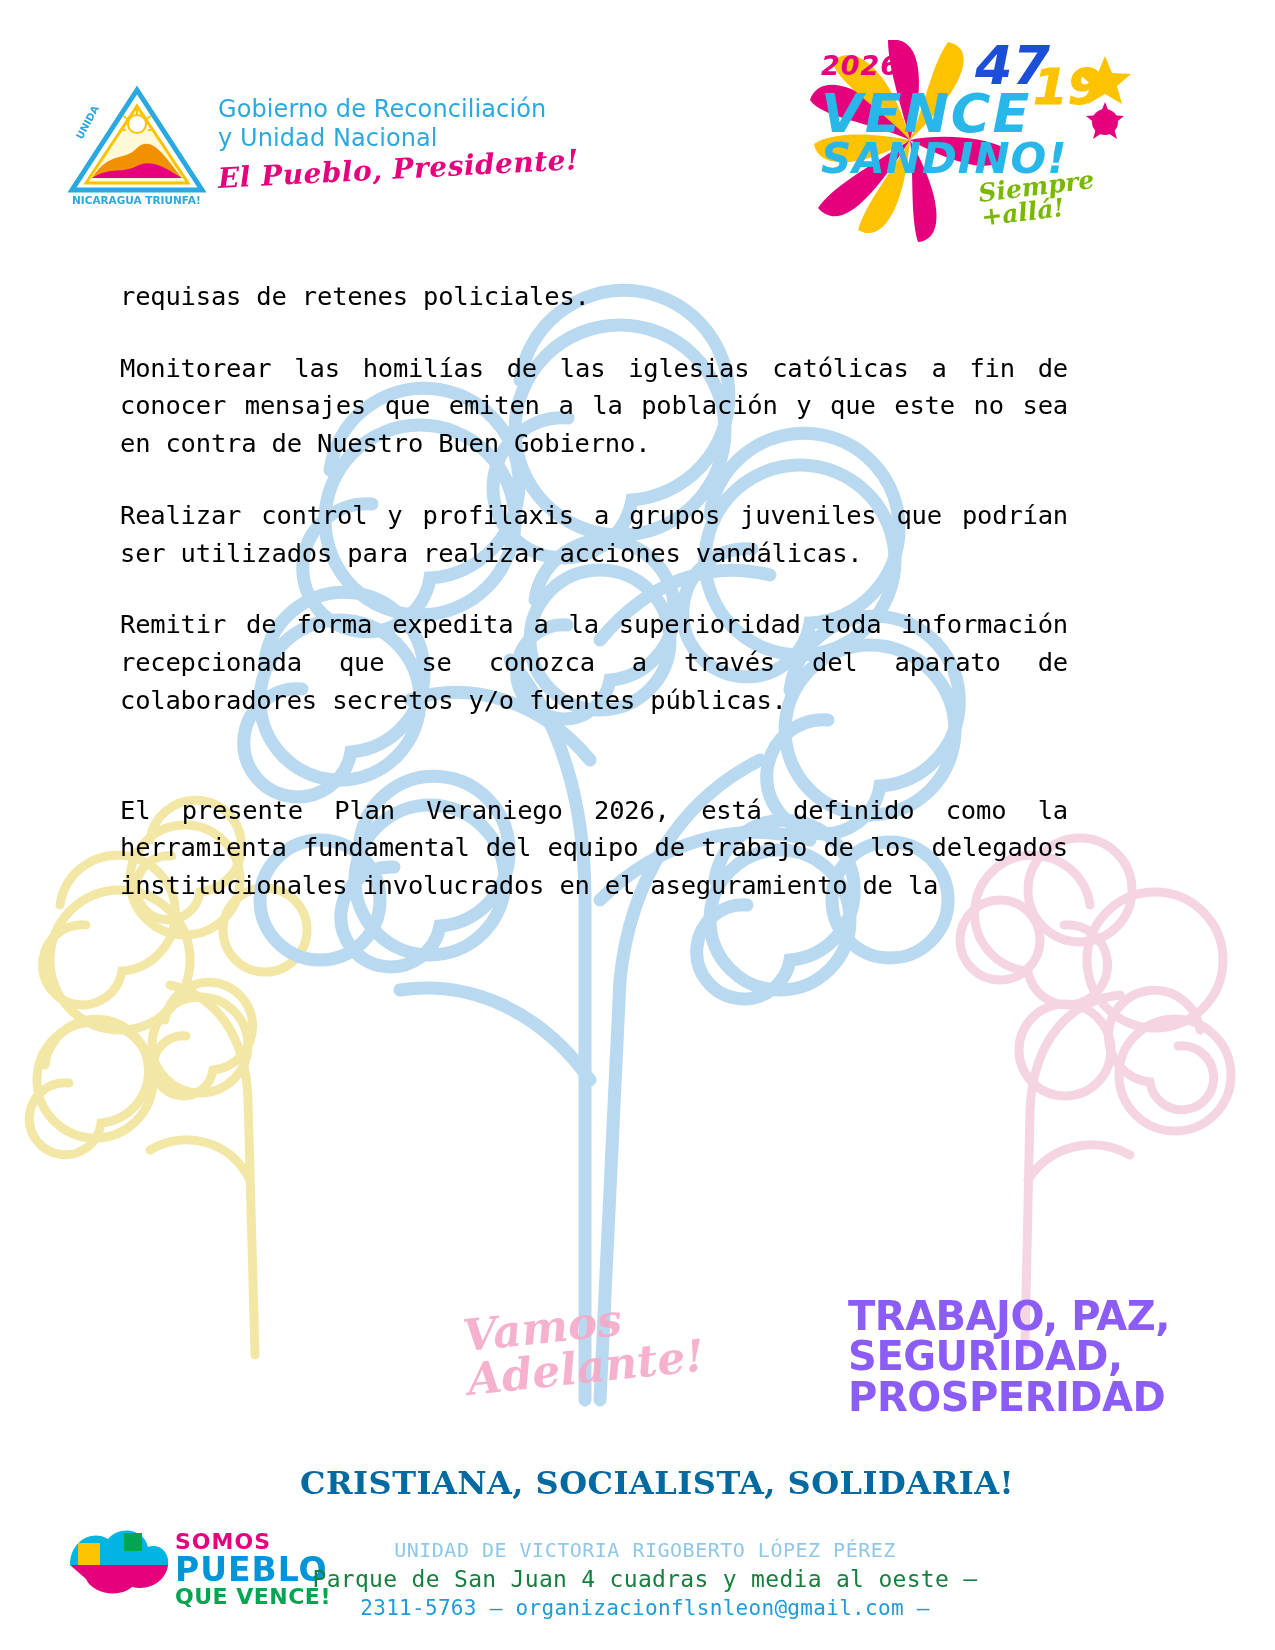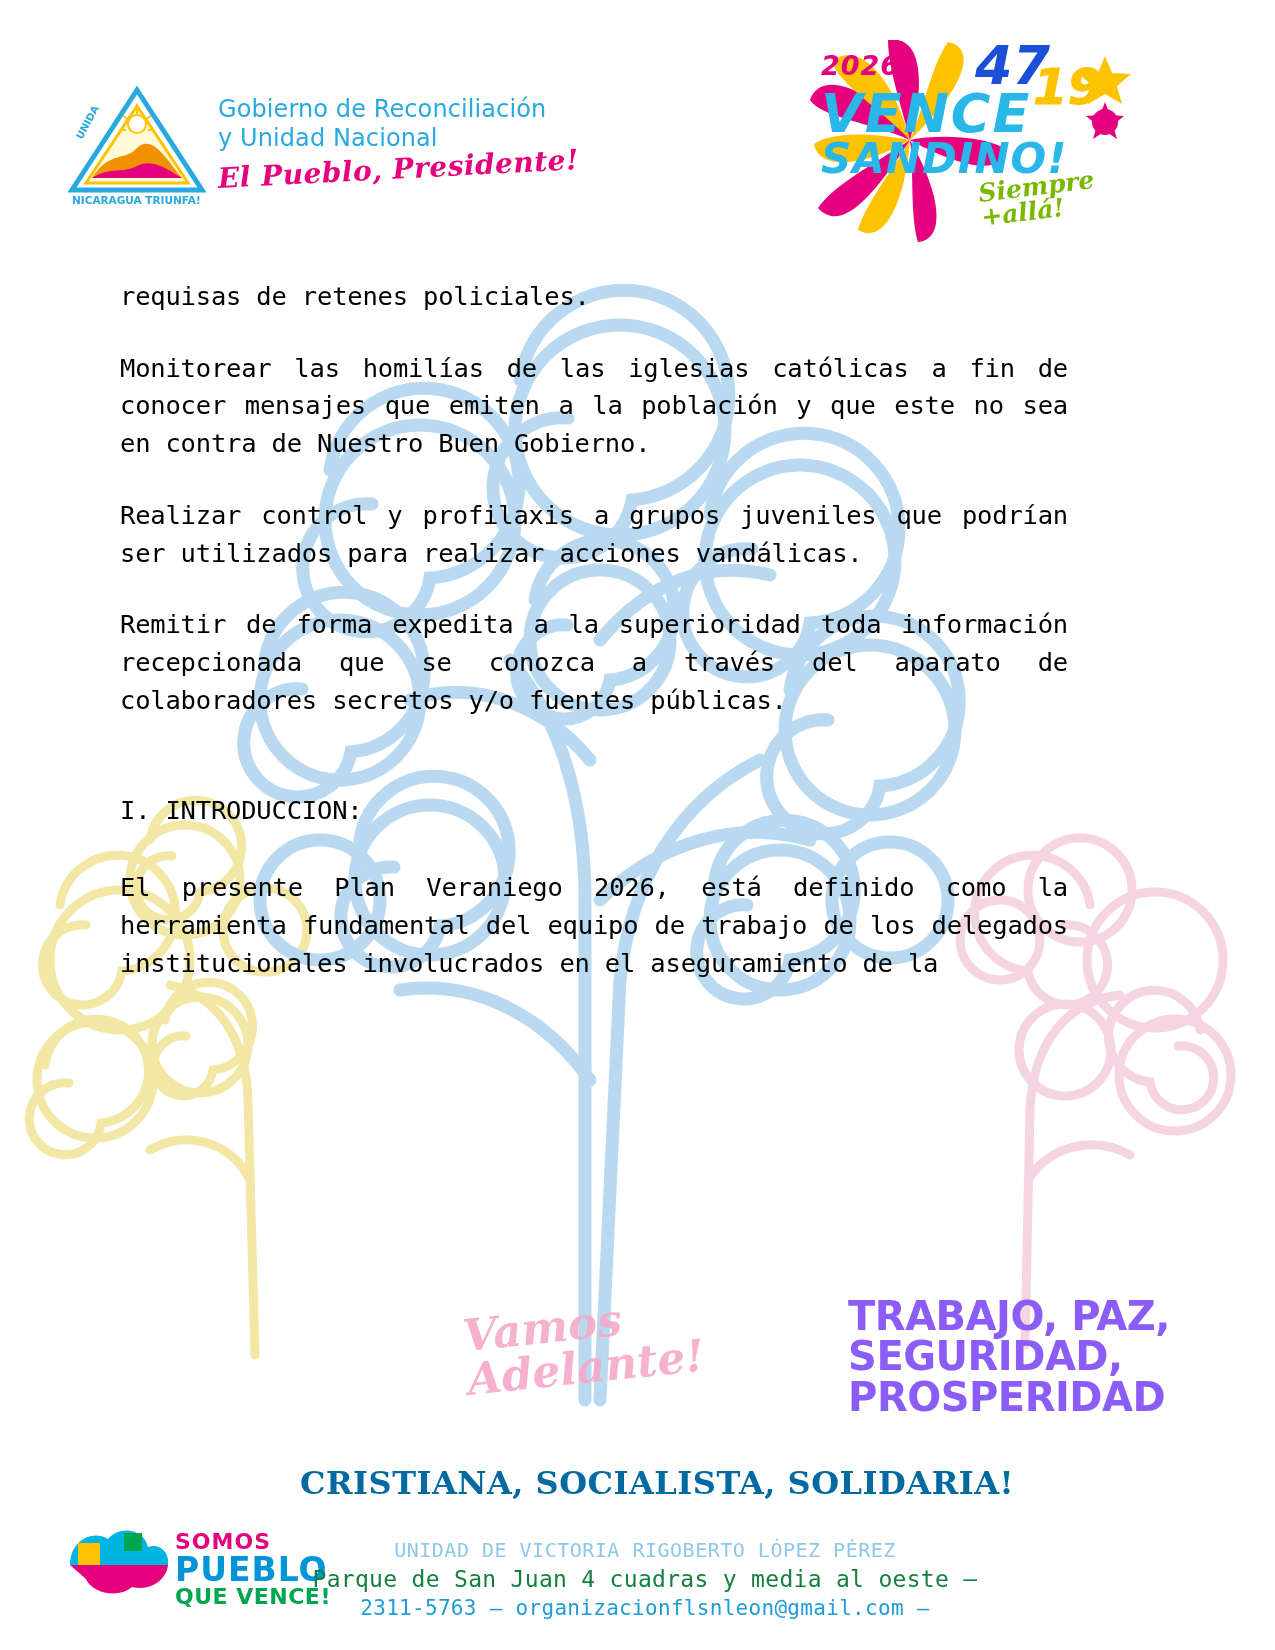--- a/index.html
+++ b/index.html
@@ -343,21 +343,20 @@
 +allá!</div>
     </div>
   </div>
 
   <div class="content">
     <p class="nojust">requisas de retenes policiales.</p>
     <p>Monitorear las homilías de las iglesias católicas a fin de conocer mensajes que emiten a la población y que este no sea en contra de Nuestro Buen Gobierno.</p>
     <p>Realizar control y profilaxis a grupos juveniles que podrían ser utilizados para realizar acciones vandálicas.</p>
     <p>Remitir de forma expedita a la superioridad toda información recepcionada que se conozca a través del aparato de colaboradores secretos y/o fuentes públicas.</p>
     <div class="spacer-lg"></div>
-    <p class="heading">I. INTRODUCCION:</p>
     <p>El presente Plan Veraniego 2026, está definido como la herramienta fundamental del equipo de trabajo de los delegados institucionales involucrados en el aseguramiento de la</p>
   </div>
 
   <div class="footer">
 
     <div class="vamos">Vamos
 Adelante!</div>
     <div class="tps">TRABAJO, PAZ,
 SEGURIDAD,
 PROSPERIDAD</div>

